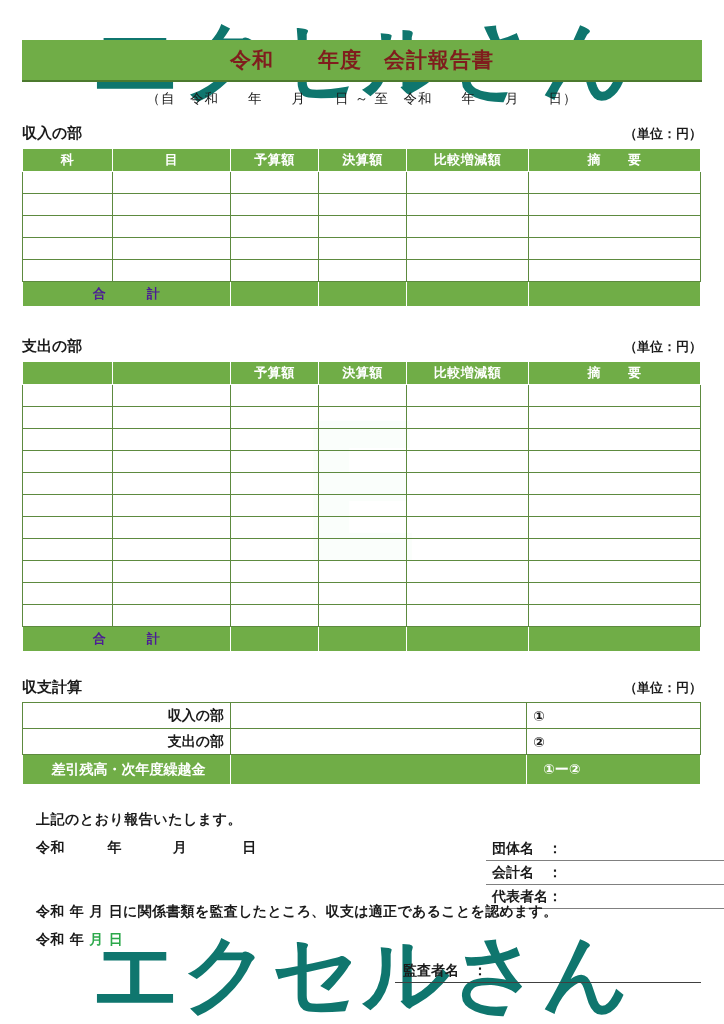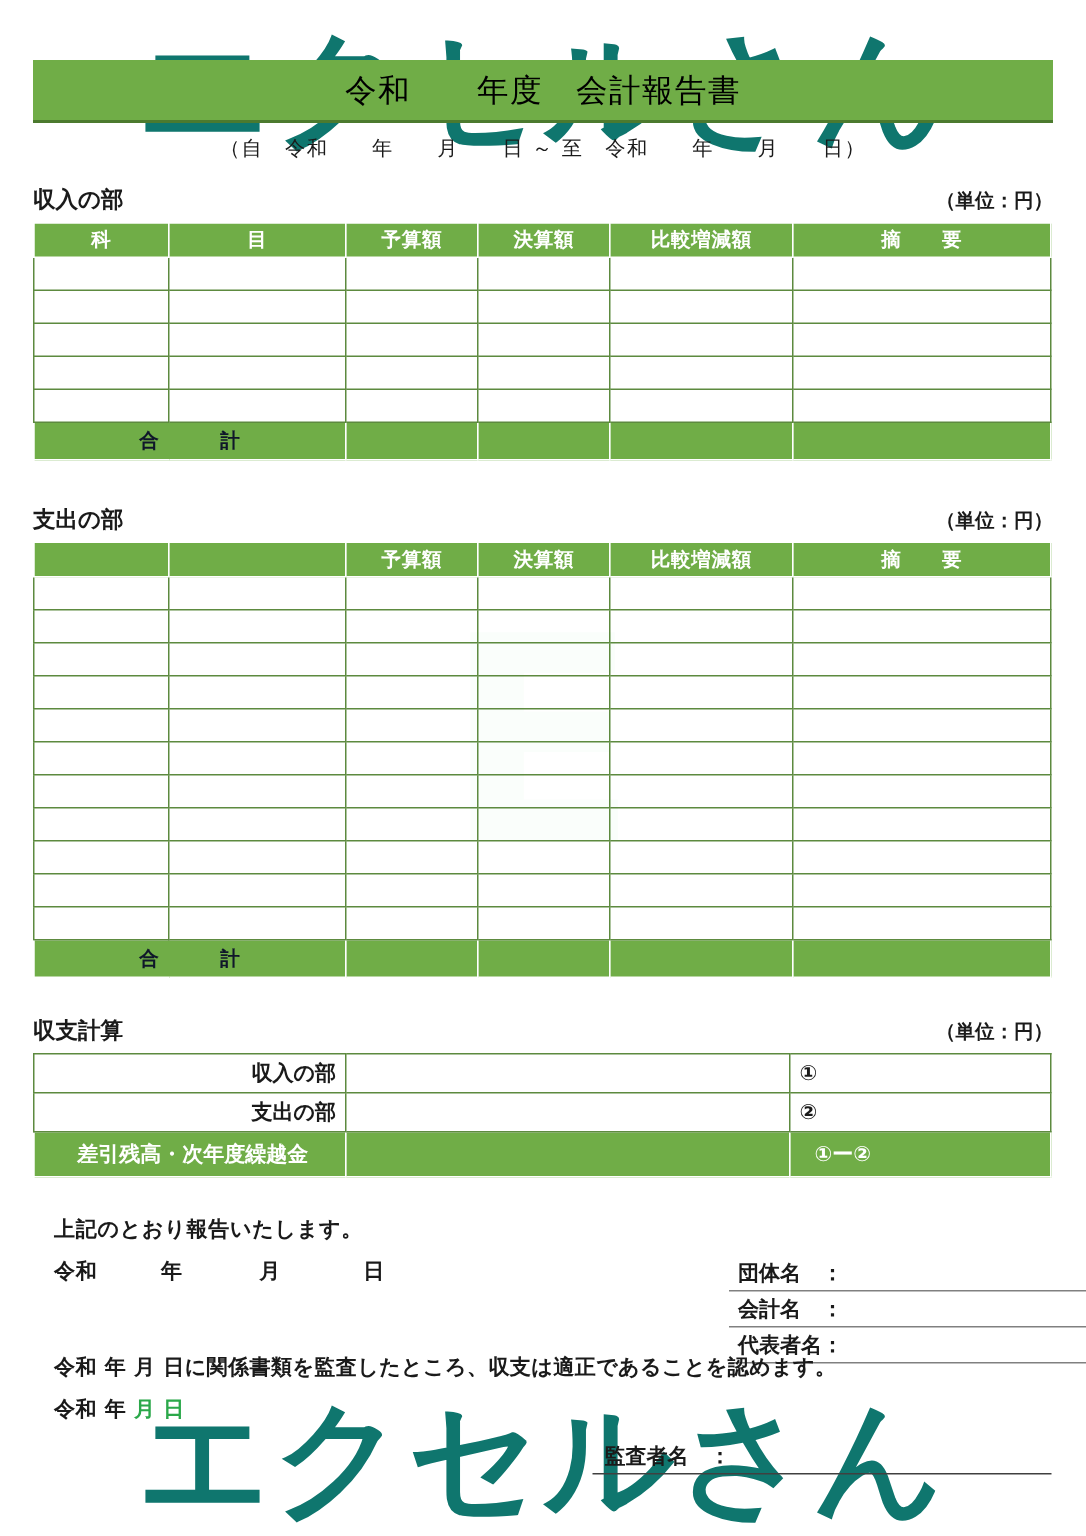--- a/index.html
+++ b/index.html
@@ -49,23 +49,23 @@
     height: 40px;
     background: #70ad47;
     border-bottom: 2px solid #4c7a2e;
     display: flex;
     align-items: center;
     justify-content: center;
     position: relative;
     z-index: 2;
   }
   .title-bar .title-text {
-    color: #000000;
+    color: #7f1d1d;
     font-size: 21px;
-    font-weight: normal;
+    font-weight: bold;
     letter-spacing: 1px;
   }
   .period-line {
     margin-top: 8px;
     text-align: center;
     font-size: 13.5px;
     letter-spacing: 1px;
     position: relative;
     z-index: 2;
   }
@@ -110,21 +110,21 @@
     background: #70ad47;
     color: #ffffff;
     border-color: #ffffff;
     height: 22px;
     text-align: center;
     letter-spacing: 0.5px;
   }
   table.grid th.hd.blank { color: #70ad47; }
   table.grid tr.total td {
     background: #70ad47;
-    color: #0f172a;
+    color: #4c1d95;
     border-color: #ffffff;
     height: 24px;
     text-align: center;
     letter-spacing: 0.5px;
   }
 
   
   table.balance {
     border-collapse: collapse;
     width: 678px;

